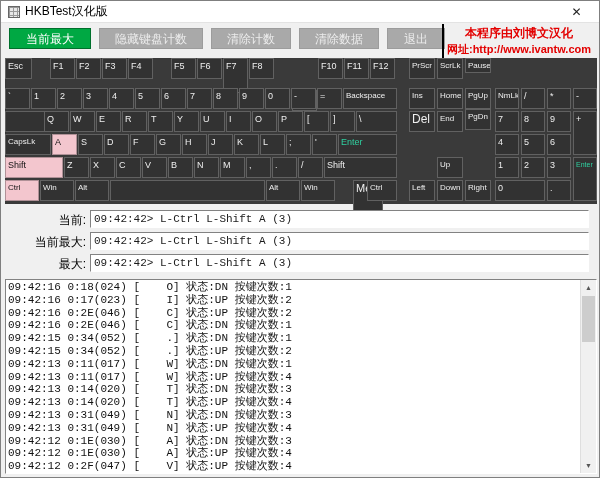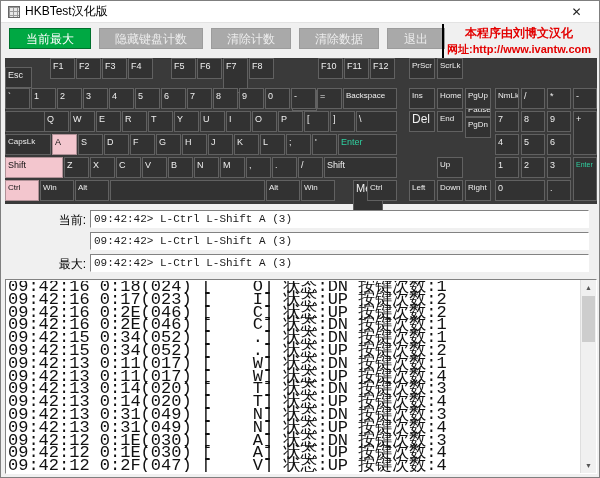--- a/index.html
+++ b/index.html
@@ -35,21 +35,21 @@
   .statusrow{position:absolute;left:0;width:100%;height:20px}
   .statuslabel{position:absolute;left:0;top:2px;width:85px;text-align:right;font-size:12px;color:#000}
   .statusbox{position:absolute;left:89px;top:0;width:499px;height:18px;background:#fff;
     border:1px solid;border-color:#828282 #ffffff #ffffff #828282;
     font-family:"Liberation Mono","DejaVu Sans Mono",monospace;font-size:11px;line-height:16px;
     padding-left:3px;color:#1a1a1a;white-space:pre;overflow:hidden}
   
   .log{position:absolute;left:4px;top:278px;width:592px;height:195px;background:#fff;
     border:1px solid;border-color:#828282 #ffffff #ffffff #828282}
   .loglines{position:absolute;left:2px;top:1px;right:18px;bottom:1px;overflow:hidden;
-    font-family:"Liberation Mono","DejaVu Sans Mono",monospace;font-size:17px;line-height:12.8px;
+    font-family:"Liberation Mono","DejaVu Sans Mono",monospace;font-size:11px;line-height:12.8px;
     white-space:pre;color:#111}
   .scrollbar{position:absolute;top:0;right:0;bottom:0;width:16px;background:#f0f0f0;border-left:1px solid #dedede}
   .sb-btn{position:absolute;left:0;right:0;height:15px;font-size:7px;color:#555;text-align:center;line-height:15px;background:#f0f0f0}
   .sb-up{top:0}
   .sb-down{bottom:0}
   .sb-thumb{position:absolute;top:16px;left:1px;right:1px;height:46px;background:#cdcdcd}
 </style>
 </head>
 <body>
 
@@ -66,36 +66,36 @@
     <div class="btn gray" style="left: 298px; width: 80px;">清除数据</div>
     <div class="btn gray" style="left: 386px; width: 58px;">退出</div>
   </div>
 
 <div class="credit">
   <div class="l1">本程序由刘博文汉化</div>
   <div class="l2">网址:http://www.ivantw.com</div>
 </div>
 
 <div class="keyboard" id="keyboard">
-    <div class="key" style="left: 0px; top: 0px; width: 27px; height: 21px; margin-top: 9px;">Esc</div>
+    <div class="key" style="left: 0px; top: 0px; width: 27px; height: 21px;">Esc</div>
     <div class="key" style="left: 45px; top: 0px; width: 25px; height: 21px;">F1</div>
     <div class="key" style="left: 71px; top: 0px; width: 25px; height: 21px;">F2</div>
     <div class="key" style="left: 97px; top: 0px; width: 25px; height: 21px;">F3</div>
     <div class="key" style="left: 123px; top: 0px; width: 25px; height: 21px;">F4</div>
     <div class="key" style="left: 166px; top: 0px; width: 25px; height: 21px;">F5</div>
     <div class="key" style="left: 192px; top: 0px; width: 25px; height: 21px;">F6</div>
     <div class="key" style="left: 218px; top: 0px; width: 25px; height: 35px;">F7</div>
     <div class="key" style="left: 244px; top: 0px; width: 25px; height: 21px;">F8</div>
     <div class="key" style="left: 287px; top: 0px; width: 25px; height: 21px; margin-top: 32px;">F9</div>
     <div class="key" style="left: 313px; top: 0px; width: 25px; height: 21px;">F10</div>
     <div class="key" style="left: 339px; top: 0px; width: 25px; height: 21px;">F11</div>
     <div class="key" style="left: 365px; top: 0px; width: 25px; height: 21px;">F12</div>
     <div class="key" style="left: 404px; top: 0px; width: 26px; height: 21px; font-size: 8px;">PrScr</div>
     <div class="key" style="left: 432px; top: 0px; width: 26px; height: 21px; font-size: 8px;">ScrLk</div>
-    <div class="key" style="left: 460px; top: 0px; width: 26px; height: 15px; font-size: 8px; margin-top: 44px;">Pause</div>
+    <div class="key" style="left: 460px; top: 0px; width: 26px; height: 15px; font-size: 8px;">Pause</div>
     <div class="key" style="left: 0px; top: 30px; width: 25px; height: 21px;">`</div>
     <div class="key" style="left: 26px; top: 30px; width: 25px; height: 21px;">1</div>
     <div class="key" style="left: 52px; top: 30px; width: 25px; height: 21px;">2</div>
     <div class="key" style="left: 78px; top: 30px; width: 25px; height: 21px;">3</div>
     <div class="key" style="left: 104px; top: 30px; width: 25px; height: 21px;">4</div>
     <div class="key" style="left: 130px; top: 30px; width: 25px; height: 21px;">5</div>
     <div class="key" style="left: 156px; top: 30px; width: 25px; height: 21px;">6</div>
     <div class="key" style="left: 182px; top: 30px; width: 25px; height: 21px;">7</div>
     <div class="key" style="left: 208px; top: 30px; width: 25px; height: 21px;">8</div>
     <div class="key" style="left: 234px; top: 30px; width: 25px; height: 21px;">9</div>
@@ -119,21 +119,21 @@
     <div class="key" style="left: 169px; top: 53px; width: 25px; height: 21px;">Y</div>
     <div class="key" style="left: 195px; top: 53px; width: 25px; height: 21px;">U</div>
     <div class="key" style="left: 221px; top: 53px; width: 25px; height: 21px;">I</div>
     <div class="key" style="left: 247px; top: 53px; width: 25px; height: 21px;">O</div>
     <div class="key" style="left: 273px; top: 53px; width: 25px; height: 21px;">P</div>
     <div class="key" style="left: 299px; top: 53px; width: 25px; height: 21px;">[</div>
     <div class="key" style="left: 325px; top: 53px; width: 25px; height: 21px;">]</div>
     <div class="key" style="left: 351px; top: 53px; width: 41px; height: 21px;">\</div>
     <div class="key" style="left: 404px; top: 53px; width: 26px; height: 21px; font-size: 12px;">Del</div>
     <div class="key" style="left: 432px; top: 53px; width: 26px; height: 21px; font-size: 8px;">End</div>
-    <div class="key" style="left: 460px; top: 59px; width: 26px; height: 21px; font-size: 8px;">PgDn</div>
+    <div class="key" style="left: 460px; top: 51px; width: 26px; height: 21px; font-size: 8px;">PgDn</div>
     <div class="key" style="left: 490px; top: 53px; width: 24px; height: 21px;">7</div>
     <div class="key" style="left: 516px; top: 53px; width: 24px; height: 21px;">8</div>
     <div class="key" style="left: 542px; top: 53px; width: 24px; height: 21px;">9</div>
     <div class="key" style="left: 568px; top: 53px; width: 24px; height: 44px;">+</div>
     <div class="key" style="left: 0px; top: 76px; width: 46px; height: 21px; font-size: 8px;">CapsLk</div>
     <div class="key hl" style="left: 47px; top: 76px; width: 25px; height: 21px;">A</div>
     <div class="key" style="left: 73px; top: 76px; width: 25px; height: 21px;">S</div>
     <div class="key" style="left: 99px; top: 76px; width: 25px; height: 21px;">D</div>
     <div class="key" style="left: 125px; top: 76px; width: 25px; height: 21px;">F</div>
     <div class="key" style="left: 151px; top: 76px; width: 25px; height: 21px;">G</div>
@@ -178,20 +178,21 @@
     <div class="key" style="left: 490px; top: 122px; width: 50px; height: 21px;">0</div>
     <div class="key" style="left: 542px; top: 122px; width: 24px; height: 21px;">.</div>
   </div>
 
 <div id="statusrows">
     <div class="statusrow" style="top: 0px;">
       <div class="statuslabel">当前:</div>
       <div class="statusbox">09:42:42&gt; L-Ctrl L-Shift A (3)</div>
     </div>
     <div class="statusrow" style="top: 22px;">
+      <div class="statuslabel">当前最大:</div>
       <div class="statusbox">09:42:42&gt; L-Ctrl L-Shift A (3)</div>
     </div>
     <div class="statusrow" style="top: 44px;">
       <div class="statuslabel">最大:</div>
       <div class="statusbox">09:42:42&gt; L-Ctrl L-Shift A (3)</div>
     </div>
   </div>
 
 <div class="log">
   <div class="loglines" id="loglines"><div>09:42:16 0:18(024) [    O] 状态:DN 按键次数:1</div><div>09:42:16 0:17(023) [    I] 状态:UP 按键次数:2</div><div>09:42:16 0:2E(046) [    C] 状态:UP 按键次数:2</div><div>09:42:16 0:2E(046) [    C] 状态:DN 按键次数:1</div><div>09:42:15 0:34(052) [    .] 状态:DN 按键次数:1</div><div>09:42:15 0:34(052) [    .] 状态:UP 按键次数:2</div><div>09:42:13 0:11(017) [    W] 状态:DN 按键次数:1</div><div>09:42:13 0:11(017) [    W] 状态:UP 按键次数:4</div><div>09:42:13 0:14(020) [    T] 状态:DN 按键次数:3</div><div>09:42:13 0:14(020) [    T] 状态:UP 按键次数:4</div><div>09:42:13 0:31(049) [    N] 状态:DN 按键次数:3</div><div>09:42:13 0:31(049) [    N] 状态:UP 按键次数:4</div><div>09:42:12 0:1E(030) [    A] 状态:DN 按键次数:3</div><div>09:42:12 0:1E(030) [    A] 状态:UP 按键次数:4</div><div>09:42:12 0:2F(047) [    V] 状态:UP 按键次数:4</div></div>

